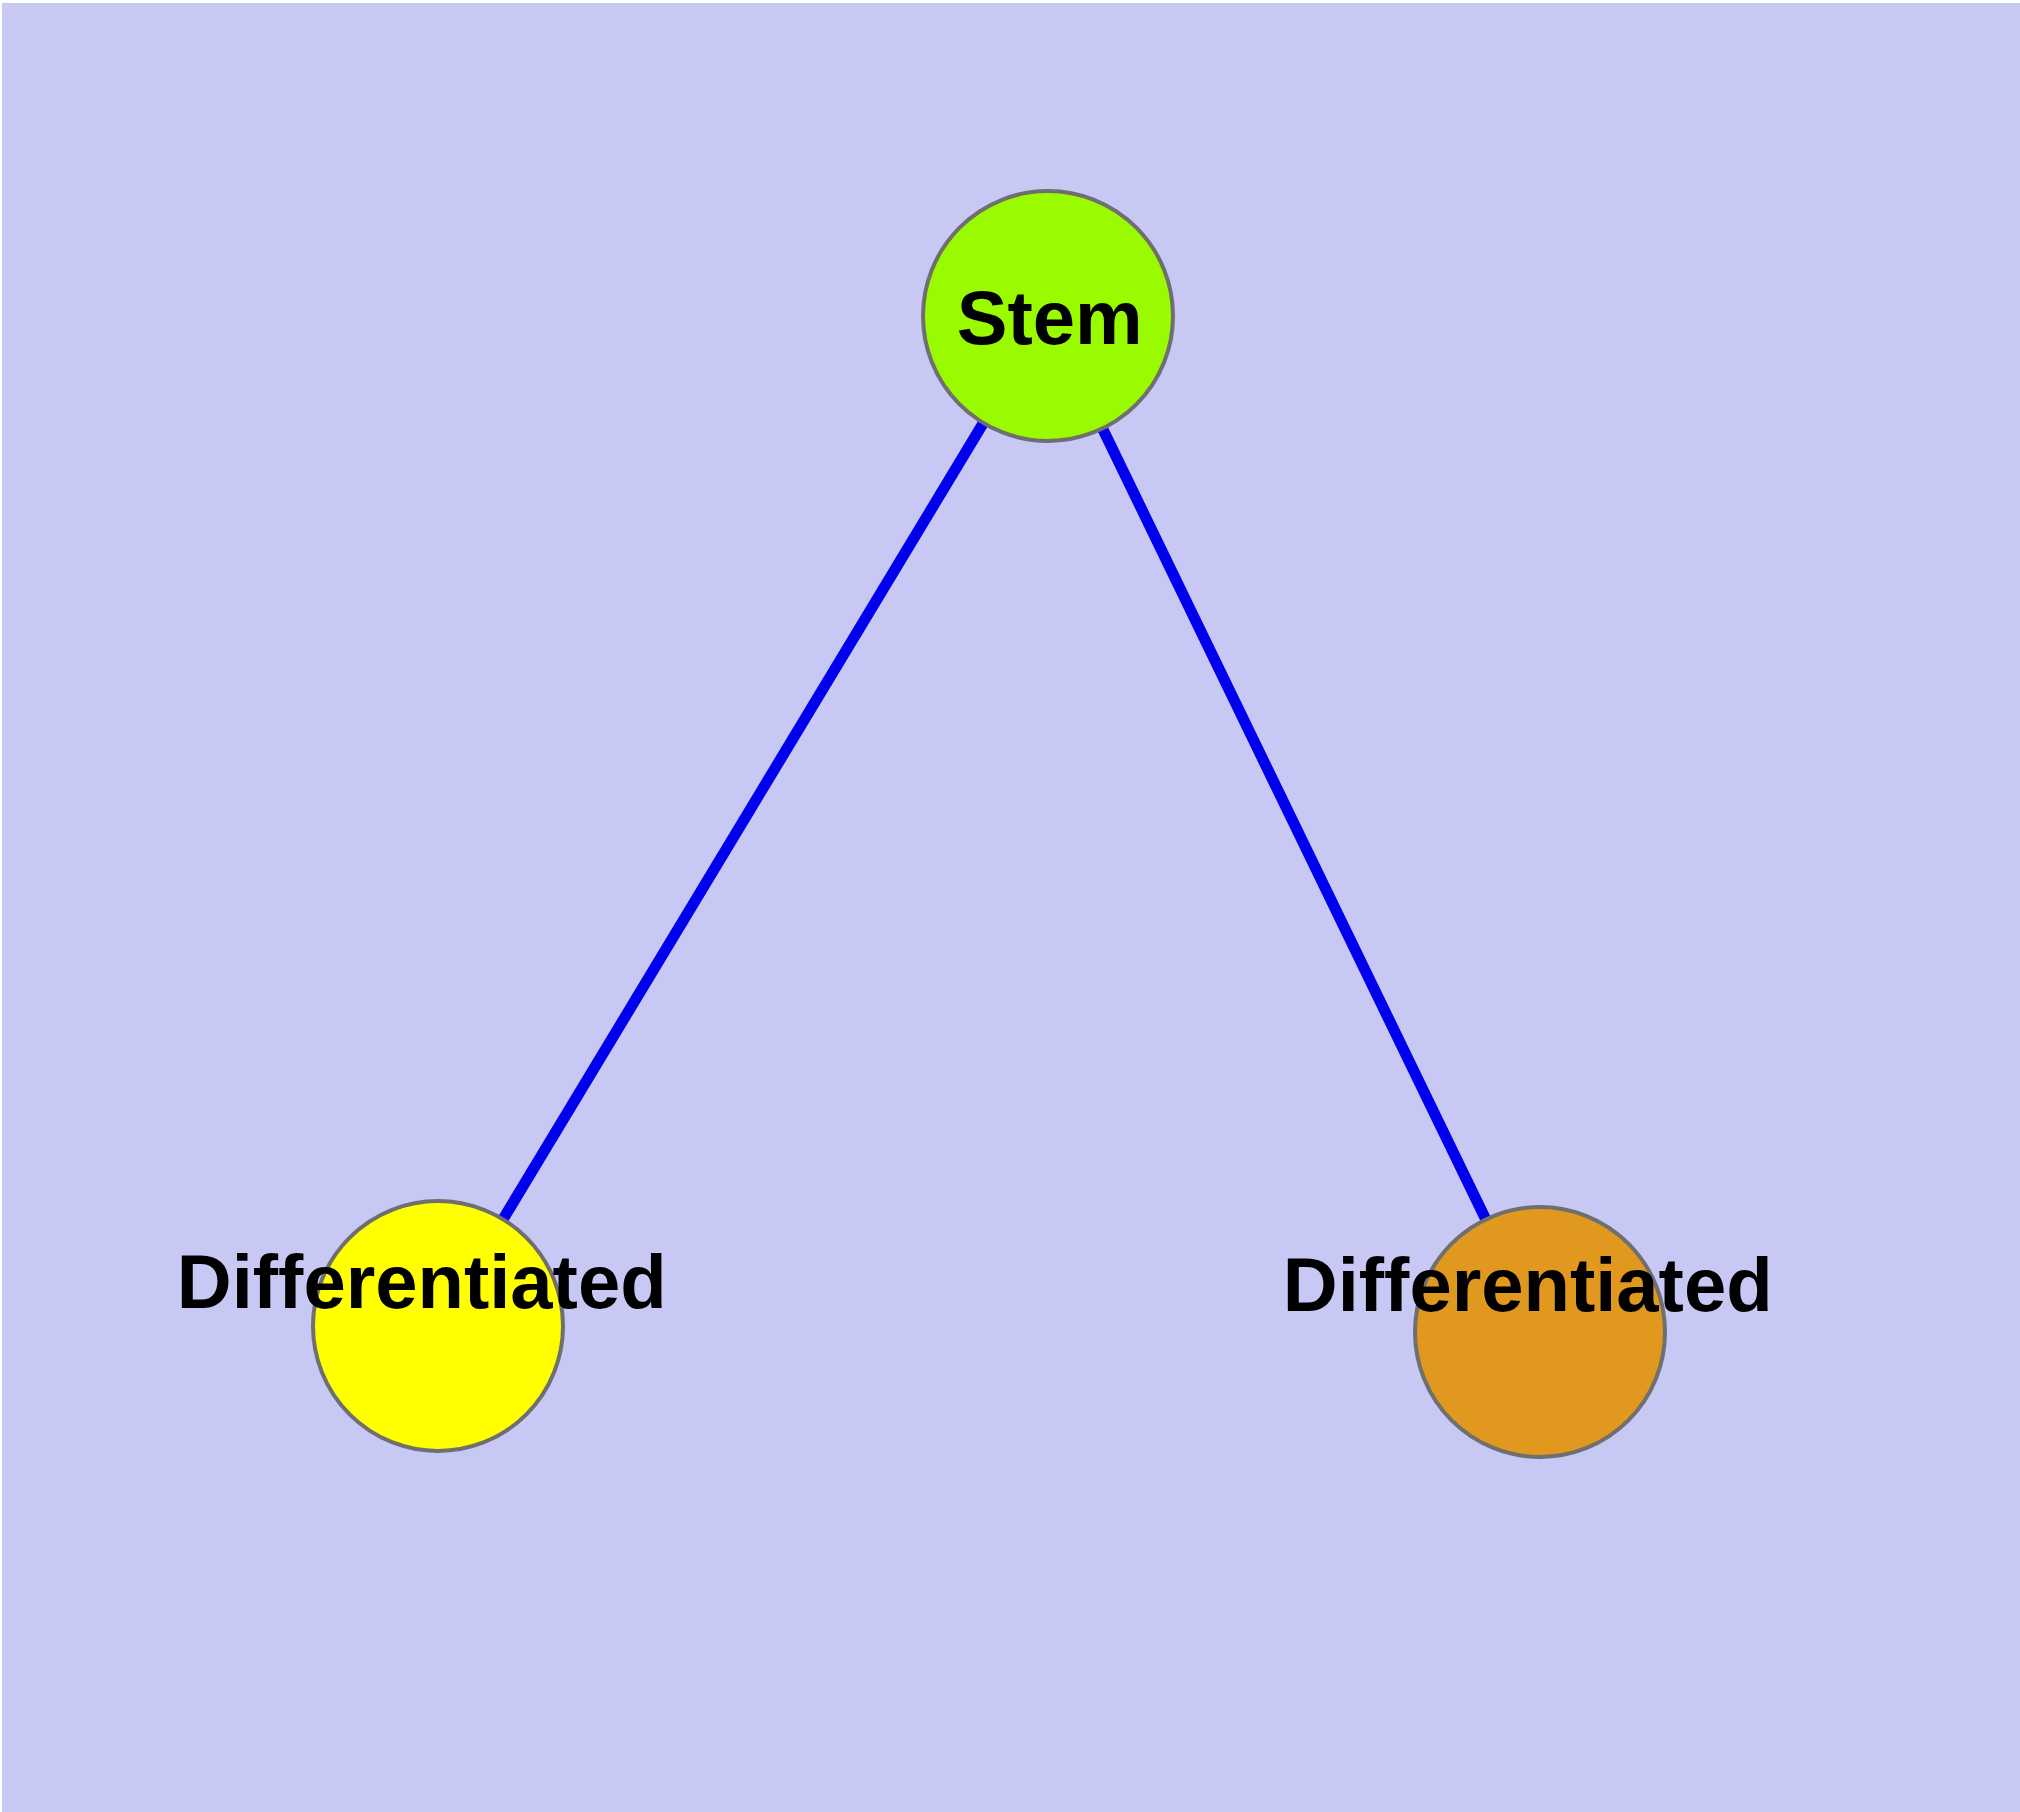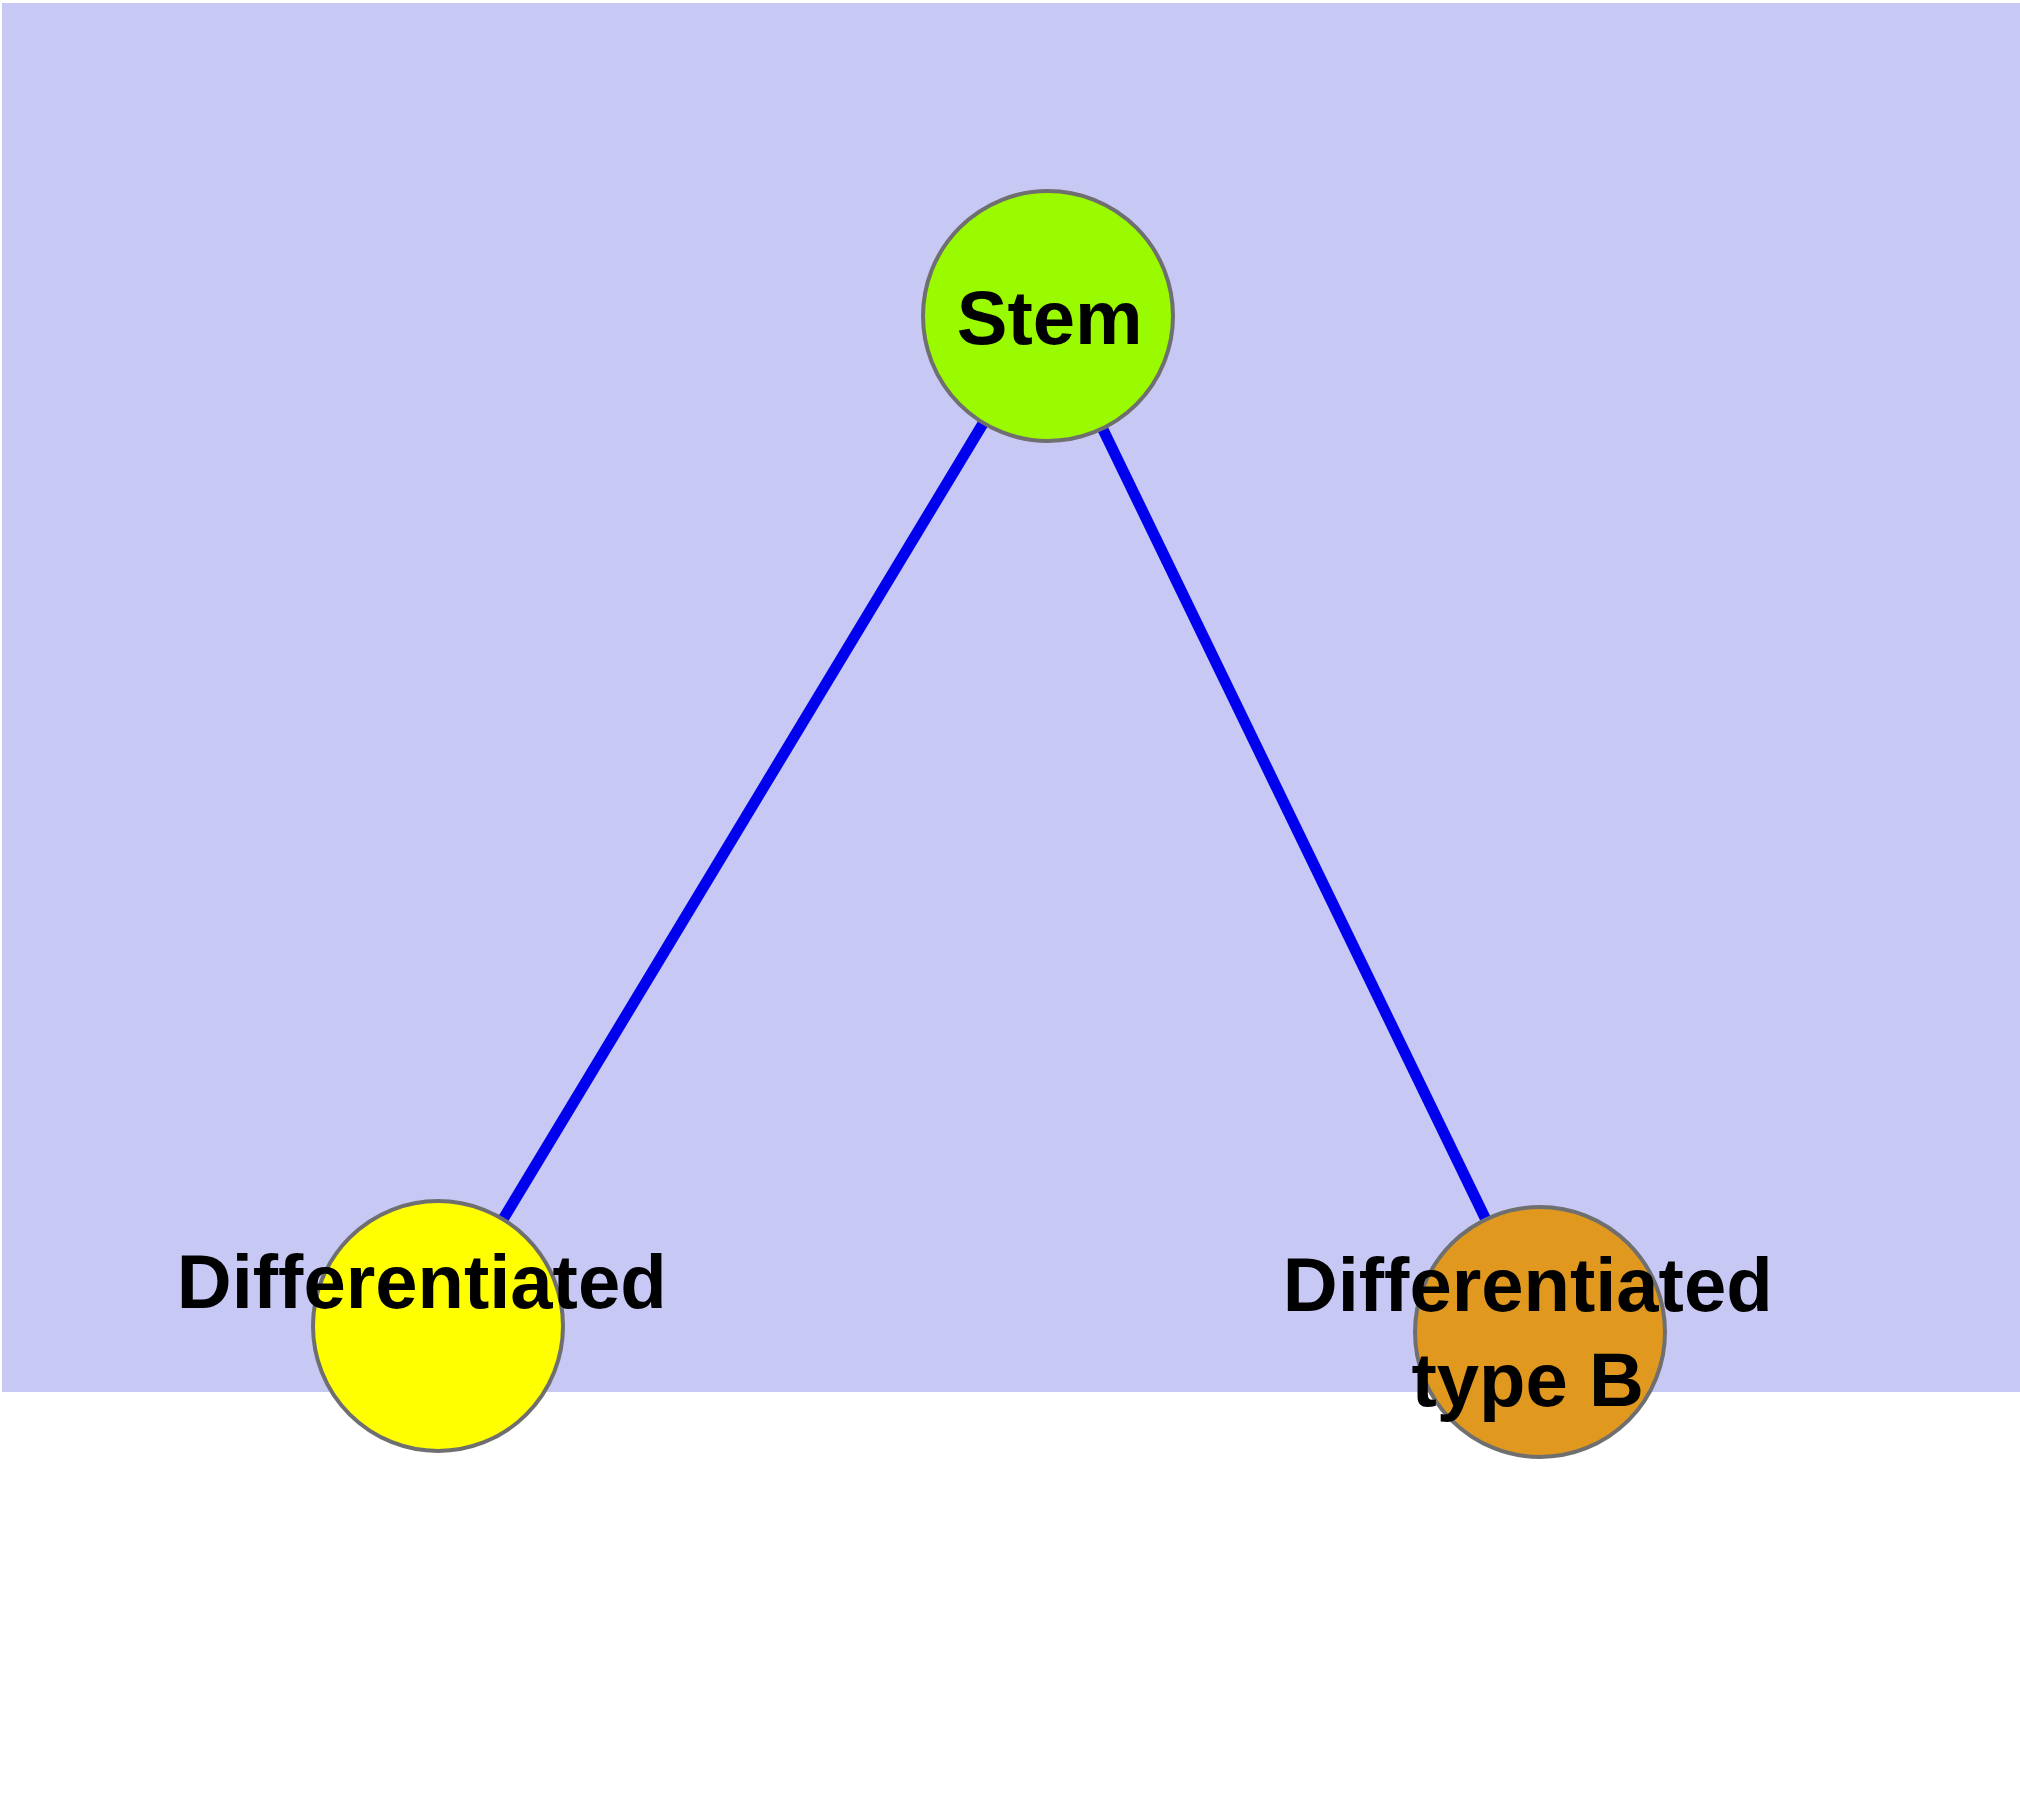--- a/index.html
+++ b/index.html
@@ -9,21 +9,21 @@
     height: 1812px;
     background: #ffffff;
     overflow: hidden;
     font-family: "Liberation Sans", sans-serif;
   }
   .canvas {
     position: absolute;
     left: 1.7px;
     top: 3.4px;
     width: 2019px;
-    height: 1389px;
+    height: 1809px;
     background: #C8C8F5;
   }
   svg.edges {
     position: absolute;
     left: 0;
     top: 0;
     width: 2019px;
     height: 1809px;
     display: block;
   }
@@ -66,17 +66,16 @@
   <div class="node node-diff-b"></div>
 
   <div class="label label-stem">Stem</div>
 
   <div class="label label-diff-a">
     <div>Differentiated</div>
   </div>
 
   <div class="label label-diff-b">
     <div>Differentiated</div>
-    <div>type B</div>
   </div>
 
 </div>
 
 
 </body></html>

